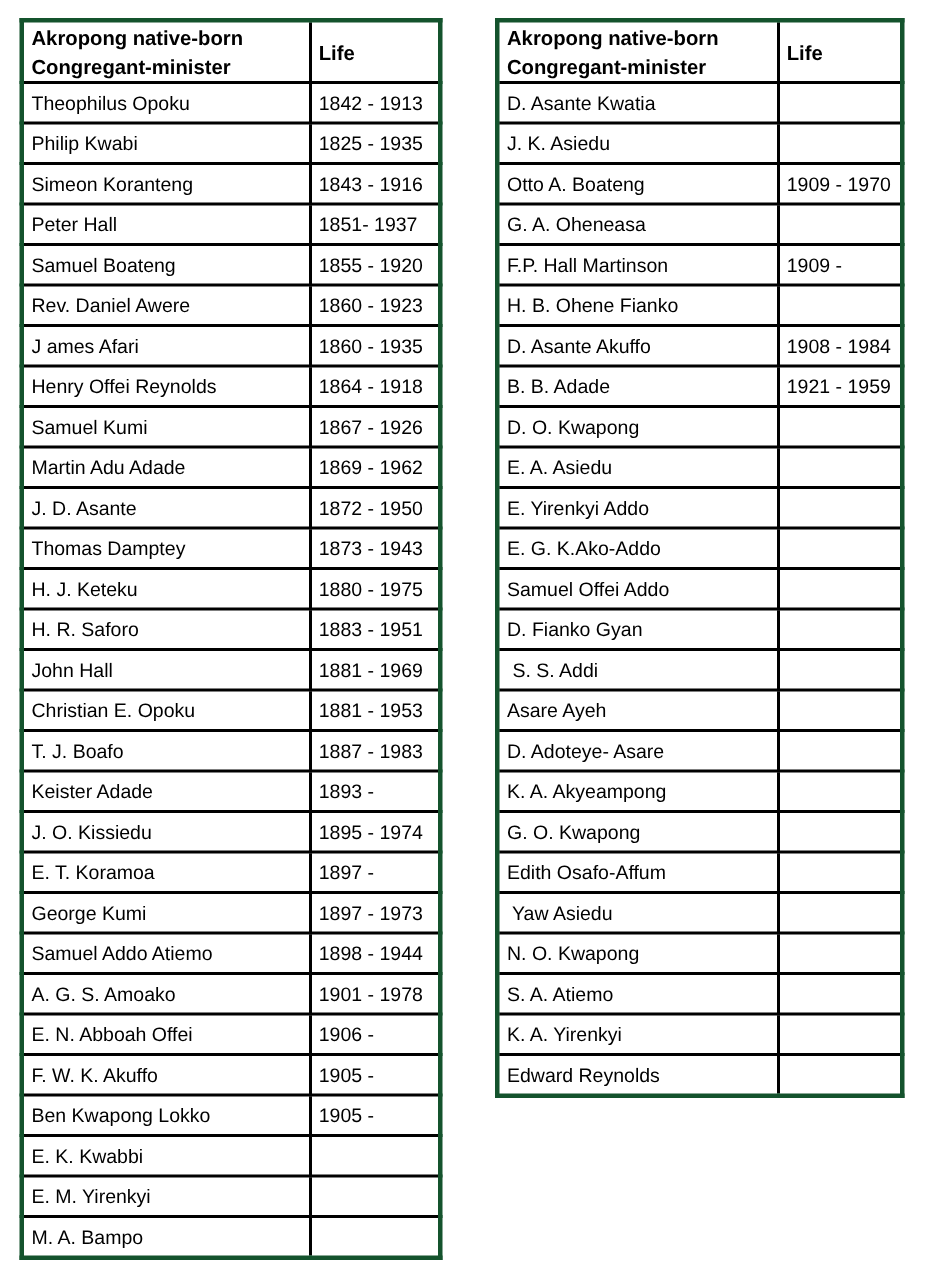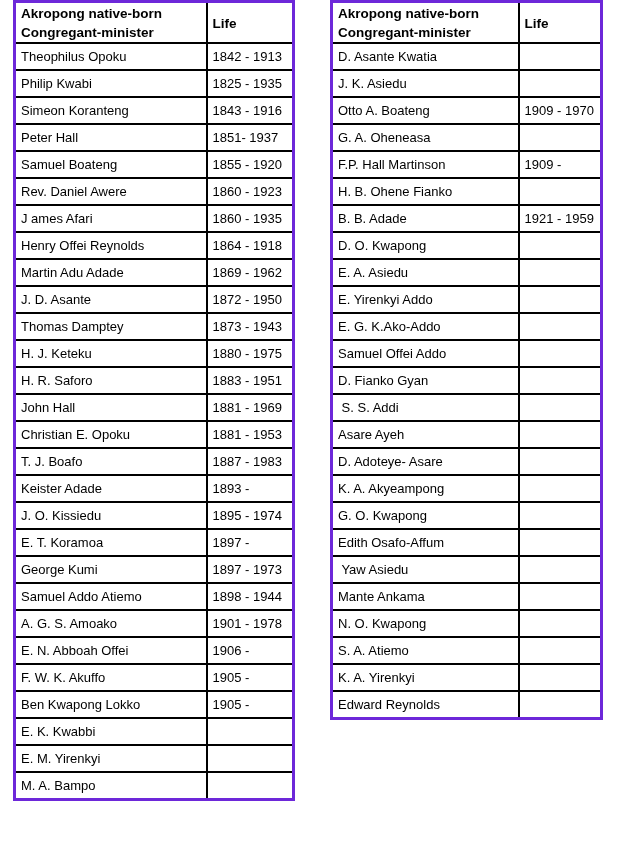--- a/index.html
+++ b/index.html
@@ -9,24 +9,24 @@
   }
   body {
     width: 628px;
     height: 852px;
     position: relative;
     font-family: "Liberation Sans", "DejaVu Sans", sans-serif;
     color: #000000;
   }
   table.ministers {
     position: absolute;
-    top: 0;
+    top: 12px;
     border-collapse: collapse;
     table-layout: fixed;
-    border: 3px solid #6d28d9;
+    border: 3px solid #14532d;
     background: #ffffff;
   }
   table.ministers.left  { left: 13px;  width: 279px; }
   table.ministers.right { left: 330px; width: 270px; }
 
   table.ministers th,
   table.ministers td {
     border: 2px solid #000000;
     padding: 0 5px;
     text-align: left;
@@ -93,20 +93,24 @@
       </tr>
       <tr>
         <td>J ames Afari</td>
         <td>1860 - 1935</td>
       </tr>
       <tr>
         <td>Henry Offei Reynolds</td>
         <td>1864 - 1918</td>
       </tr>
       <tr>
+        <td>Samuel Kumi</td>
+        <td>1867 - 1926</td>
+      </tr>
+      <tr>
         <td>Martin Adu Adade</td>
         <td>1869 - 1962</td>
       </tr>
       <tr>
         <td>J. D. Asante</td>
         <td>1872 - 1950</td>
       </tr>
       <tr>
         <td>Thomas Damptey</td>
         <td>1873 - 1943</td>
@@ -215,20 +219,24 @@
       </tr>
       <tr>
         <td>F.P. Hall Martinson</td>
         <td>1909 -</td>
       </tr>
       <tr>
         <td>H. B. Ohene Fianko</td>
         <td></td>
       </tr>
       <tr>
+        <td>D. Asante Akuffo</td>
+        <td>1908 - 1984</td>
+      </tr>
+      <tr>
         <td>B. B. Adade</td>
         <td>1921 - 1959</td>
       </tr>
       <tr>
         <td>D. O. Kwapong</td>
         <td></td>
       </tr>
       <tr>
         <td>E. A. Asiedu</td>
         <td></td>
@@ -268,24 +276,20 @@
       <tr>
         <td>G. O. Kwapong</td>
         <td></td>
       </tr>
       <tr>
         <td>Edith Osafo-Affum</td>
         <td></td>
       </tr>
       <tr>
         <td> Yaw Asiedu</td>
-        <td></td>
-      </tr>
-      <tr>
-        <td>Mante Ankama</td>
         <td></td>
       </tr>
       <tr>
         <td>N. O. Kwapong</td>
         <td></td>
       </tr>
       <tr>
         <td>S. A. Atiemo</td>
         <td></td>
       </tr>

